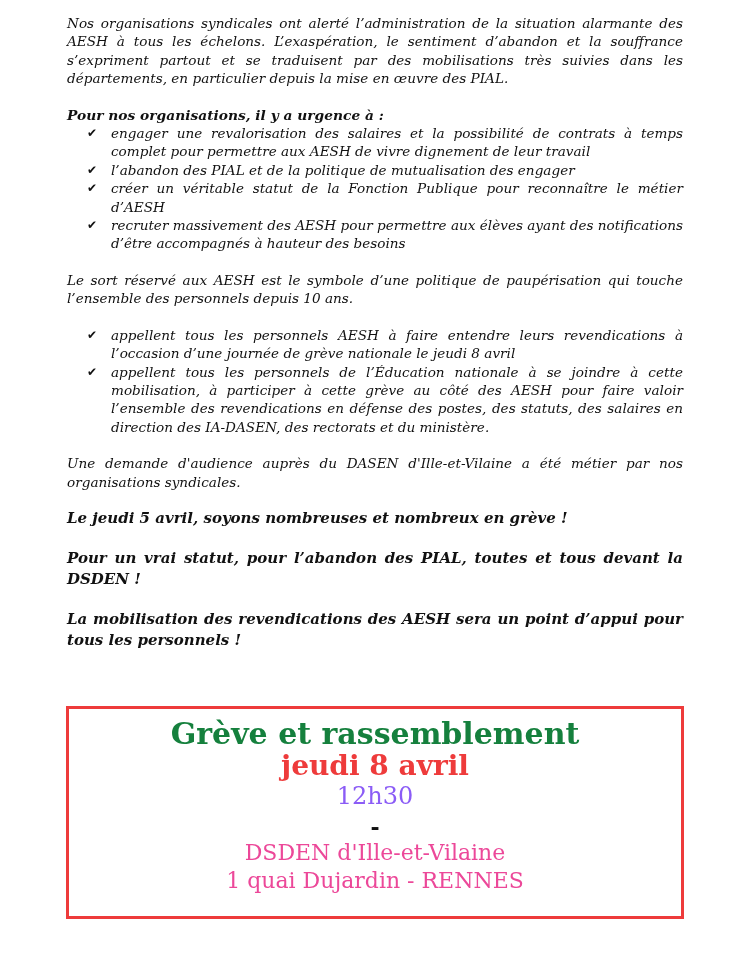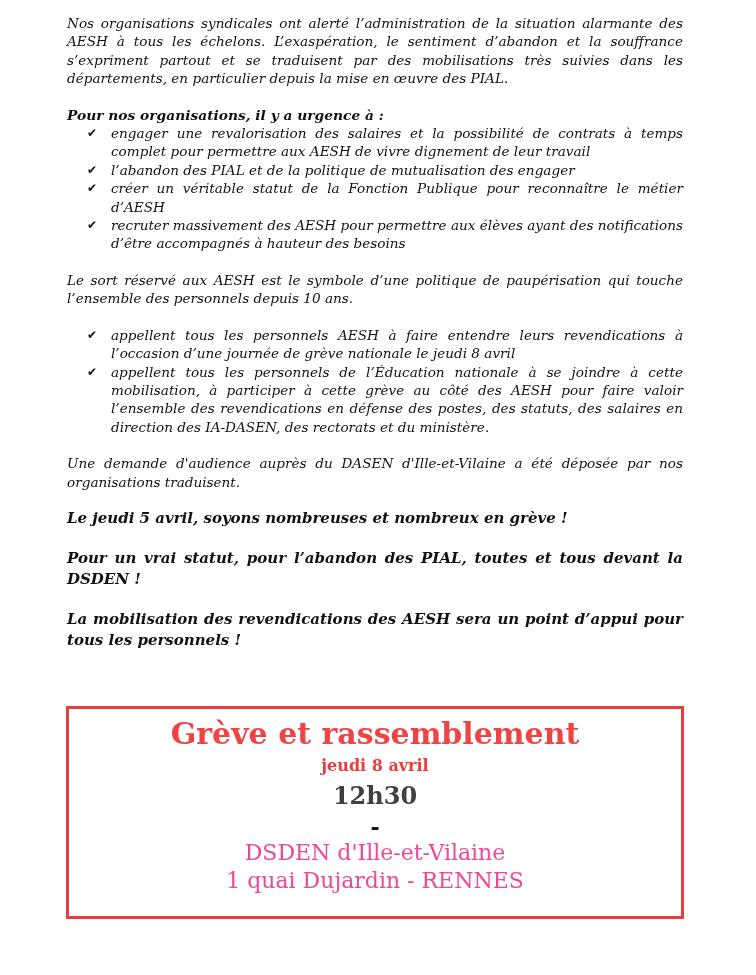--- a/index.html
+++ b/index.html
@@ -65,35 +65,35 @@
     .event-box {
       position: absolute;
       left: 66px;
       top: 706px;
       width: 612px;
       height: 207px;
       border: 3px solid #ee3b3b;
       text-align: center;
     }
     .ev-title {
-      color: #ef4444;
+      color: #15803d;
       font-weight: bold;
       font-size: 30px;
       line-height: 34px;
       margin-top: 8px;
     }
     .ev-date {
       color: #ee3b3b;
       font-weight: bold;
-      font-size: 16px;
+      font-size: 28px;
       line-height: 30px;
     }
     .ev-time {
-      color: #404040;
-      font-weight: bold;
+      color: #8b5cf6;
+      font-weight: normal;
       font-size: 24px;
       line-height: 30px;
     }
     .ev-dash {
       color: #111;
       font-weight: bold;
       font-size: 22px;
       line-height: 24px;
       margin-top: 4px;
     }
@@ -117,21 +117,21 @@
     <li><span class="check">✔</span><span>recruter massivement des AESH pour permettre aux élèves ayant des notifications d’être accompagnés à hauteur des besoins</span></li>
   </ul>
 
   <p class="para">Le sort réservé aux AESH est le symbole d’une politique de paupérisation qui touche l’ensemble des personnels depuis 10 ans.</p>
 
   <ul class="checklist">
     <li><span class="check">✔</span><span>appellent tous les personnels AESH à faire entendre leurs revendications à l’occasion d’une journée de grève nationale le jeudi 8 avril</span></li>
     <li><span class="check">✔</span><span>appellent tous les personnels de l’Éducation nationale à se joindre à cette mobilisation, à participer à cette grève au côté des AESH pour faire valoir l’ensemble des revendications en défense des postes, des statuts, des salaires en direction des IA-DASEN, des rectorats et du ministère.</span></li>
   </ul>
 
-  <p class="para tight">Une demande d'audience auprès du DASEN d'Ille-et-Vilaine a été déposée par nos organisations traduisent.</p>
+  <p class="para tight">Une demande d'audience auprès du DASEN d'Ille-et-Vilaine a été métier par nos organisations syndicales.</p>
 
   <p class="big">Le jeudi 5 avril, soyons nombreuses et nombreux en grève !</p>
   <p class="big">Pour un vrai statut, pour l’abandon des PIAL, toutes et tous devant la DSDEN !</p>
   <p class="big">La mobilisation des revendications des AESH sera un point d’appui pour tous les personnels !</p>
 </div>
 
 <div class="event-box">
   <div class="ev-title">Grève et rassemblement</div>
   <div class="ev-date">jeudi 8 avril</div>
   <div class="ev-time">12h30</div>

